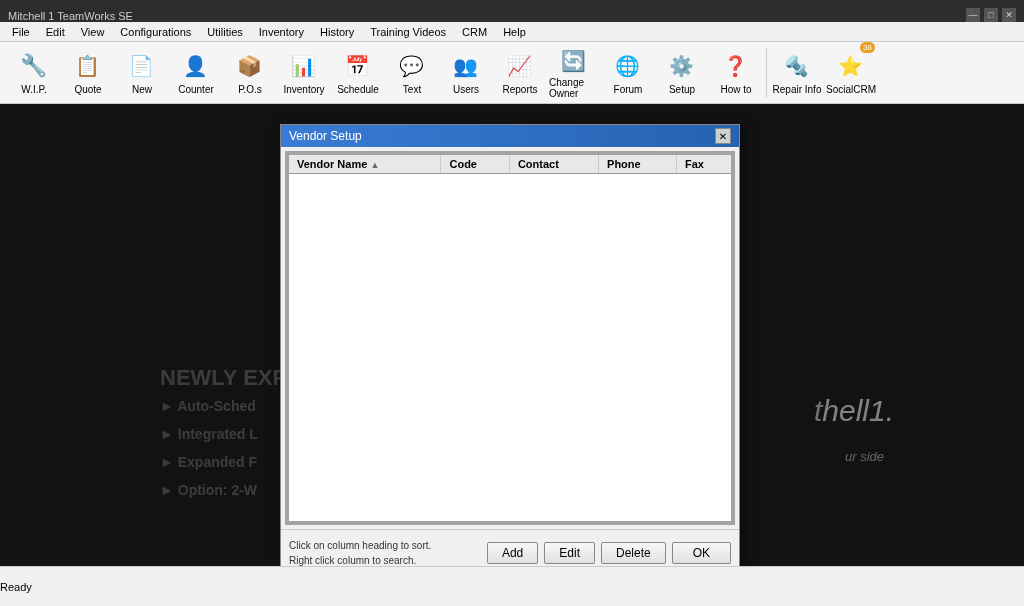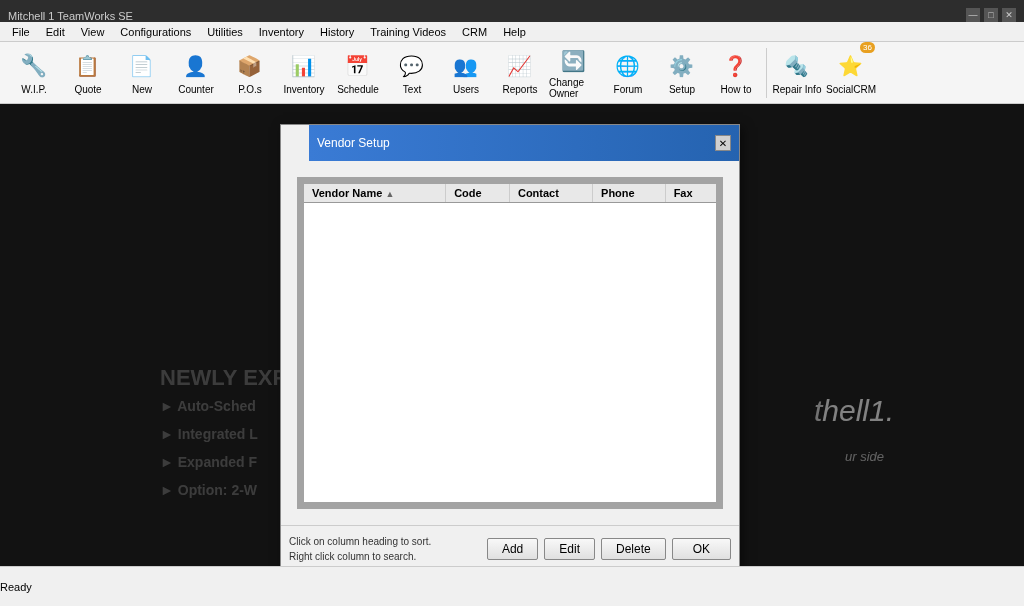--- a/index.html
+++ b/index.html
@@ -158,29 +158,28 @@
       position: absolute;
       top: 20px;
       left: 280px;
       width: 460px;
       background: #f0f0f0;
       border: 1px solid #888;
       box-shadow: 3px 3px 10px rgba(0,0,0,0.5);
     }
     .modal-title-bar {
       background: linear-gradient(to right, #3a7bd5, #2563b0);
-      height: 36px;
+      height: 22px;
       display: flex;
       align-items: center;
       justify-content: space-between;
       padding: 0 8px;
       color: white;
       font-size: 12px;
       font-weight: normal;
-      margin-left: 28px;
     }
     .modal-close-btn {
       width: 16px;
       height: 16px;
       background: #d0d0d0;
       border: 1px solid #888;
       cursor: pointer;
       display: flex;
       align-items: center;
       justify-content: center;
@@ -202,23 +201,23 @@
       text-align: left;
       font-size: 11px;
       font-weight: bold;
       cursor: pointer;
     }
     .vendor-table th:last-child {
       border-right: none;
     }
     .table-container {
       background: white;
-      border: 7px solid #a3a3a3;
-      margin: 16px;
-      height: 332px;
+      border: 4px solid #a3a3a3;
+      margin: 4px;
+      height: 374px;
       overflow-y: auto;
     }
     .vendor-table th .sort-arrow {
       color: #666;
       font-size: 9px;
     }
 
     
     .modal-footer {
       background: #f0f0f0;

